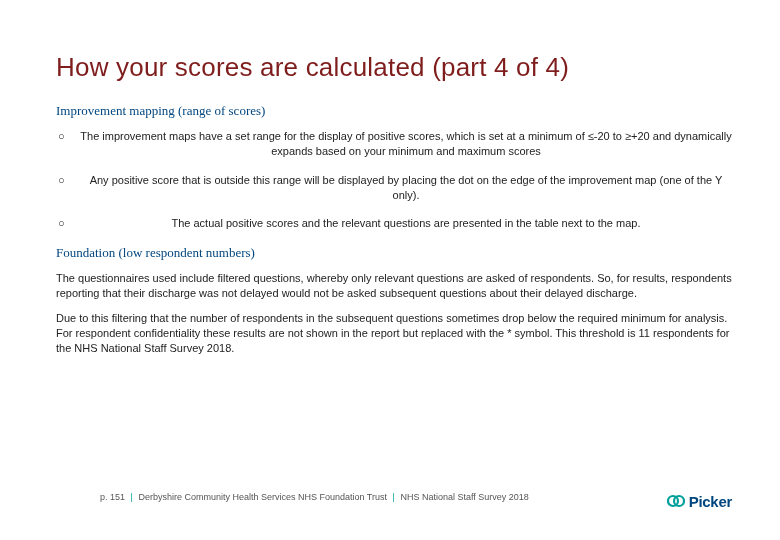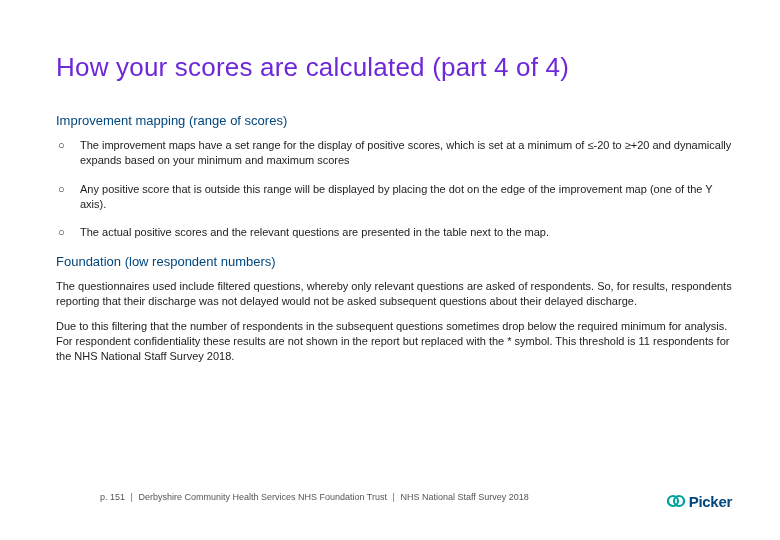--- a/index.html
+++ b/index.html
@@ -6,30 +6,31 @@
   html, body { width: 780px; height: 540px; font-family: Arial, Helvetica, sans-serif; background: #fff; color: #222; }
   .page {
     position: relative;
     width: 780px;
     height: 540px;
     padding: 52px 48px 0 56px;
   }
   h1 {
     font-size: 26px;
     font-weight: 400;
-    color: #6d28d9;
+    color: #7f1d1d;
     letter-spacing: 0.2px;
-    margin-bottom: 30px;
+    margin-bottom: 20px;
   }
   h2 {
     font-size: 13px;
     font-weight: 400;
     color: #00467f;
     margin-bottom: 10px;
     margin-top: 14px;
+    font-family: Liberation Serif, serif;
   }
   ul.bullets {
     list-style: none;
     padding: 0;
     margin: 0 0 4px 0;
   }
   ul.bullets li {
     display: flex;
     align-items: flex-start;
     font-size: 11px;
@@ -37,21 +38,21 @@
     color: #222;
     margin-bottom: 14px;
   }
   ul.bullets li .marker {
     width: 24px;
     flex-shrink: 0;
     text-align: left;
     padding-left: 2px;
     color: #222;
   }
-  ul.bullets li .txt { flex: 1; }
+  ul.bullets li .txt { flex: 1; text-align: center; }
   p.body {
     font-size: 11px;
     line-height: 1.35;
     color: #222;
     margin-bottom: 10px;
   }
   .footer {
     position: absolute;
     left: 56px;
     bottom: 38px;
@@ -84,21 +85,21 @@
   <h1>How your scores are calculated (part 4 of 4)</h1>
 
   <h2>Improvement mapping (range of scores)</h2>
   <ul class="bullets">
     <li>
       <span class="marker">○</span>
       <span class="txt">The improvement maps have a set range for the display of positive scores, which is set at a minimum of ≤-20 to ≥+20 and dynamically expands based on your minimum and maximum scores</span>
     </li>
     <li>
       <span class="marker">○</span>
-      <span class="txt">Any positive score that is outside this range will be displayed by placing the dot on the edge of the improvement map (one of the Y axis).</span>
+      <span class="txt">Any positive score that is outside this range will be displayed by placing the dot on the edge of the improvement map (one of the Y only).</span>
     </li>
     <li>
       <span class="marker">○</span>
       <span class="txt">The actual positive scores and the relevant questions are presented in the table next to the map.</span>
     </li>
   </ul>
 
   <h2>Foundation (low respondent numbers)</h2>
   <p class="body">The questionnaires used include filtered questions, whereby only relevant questions are asked of respondents. So, for results, respondents reporting that their discharge was not delayed would not be asked subsequent questions about their delayed discharge.</p>
   <p class="body">Due to this filtering that the number of respondents in the subsequent questions sometimes drop below the required minimum for analysis. For respondent confidentiality these results are not shown in the report but replaced with the * symbol. This threshold is 11 respondents for the NHS National Staff Survey 2018.</p>

